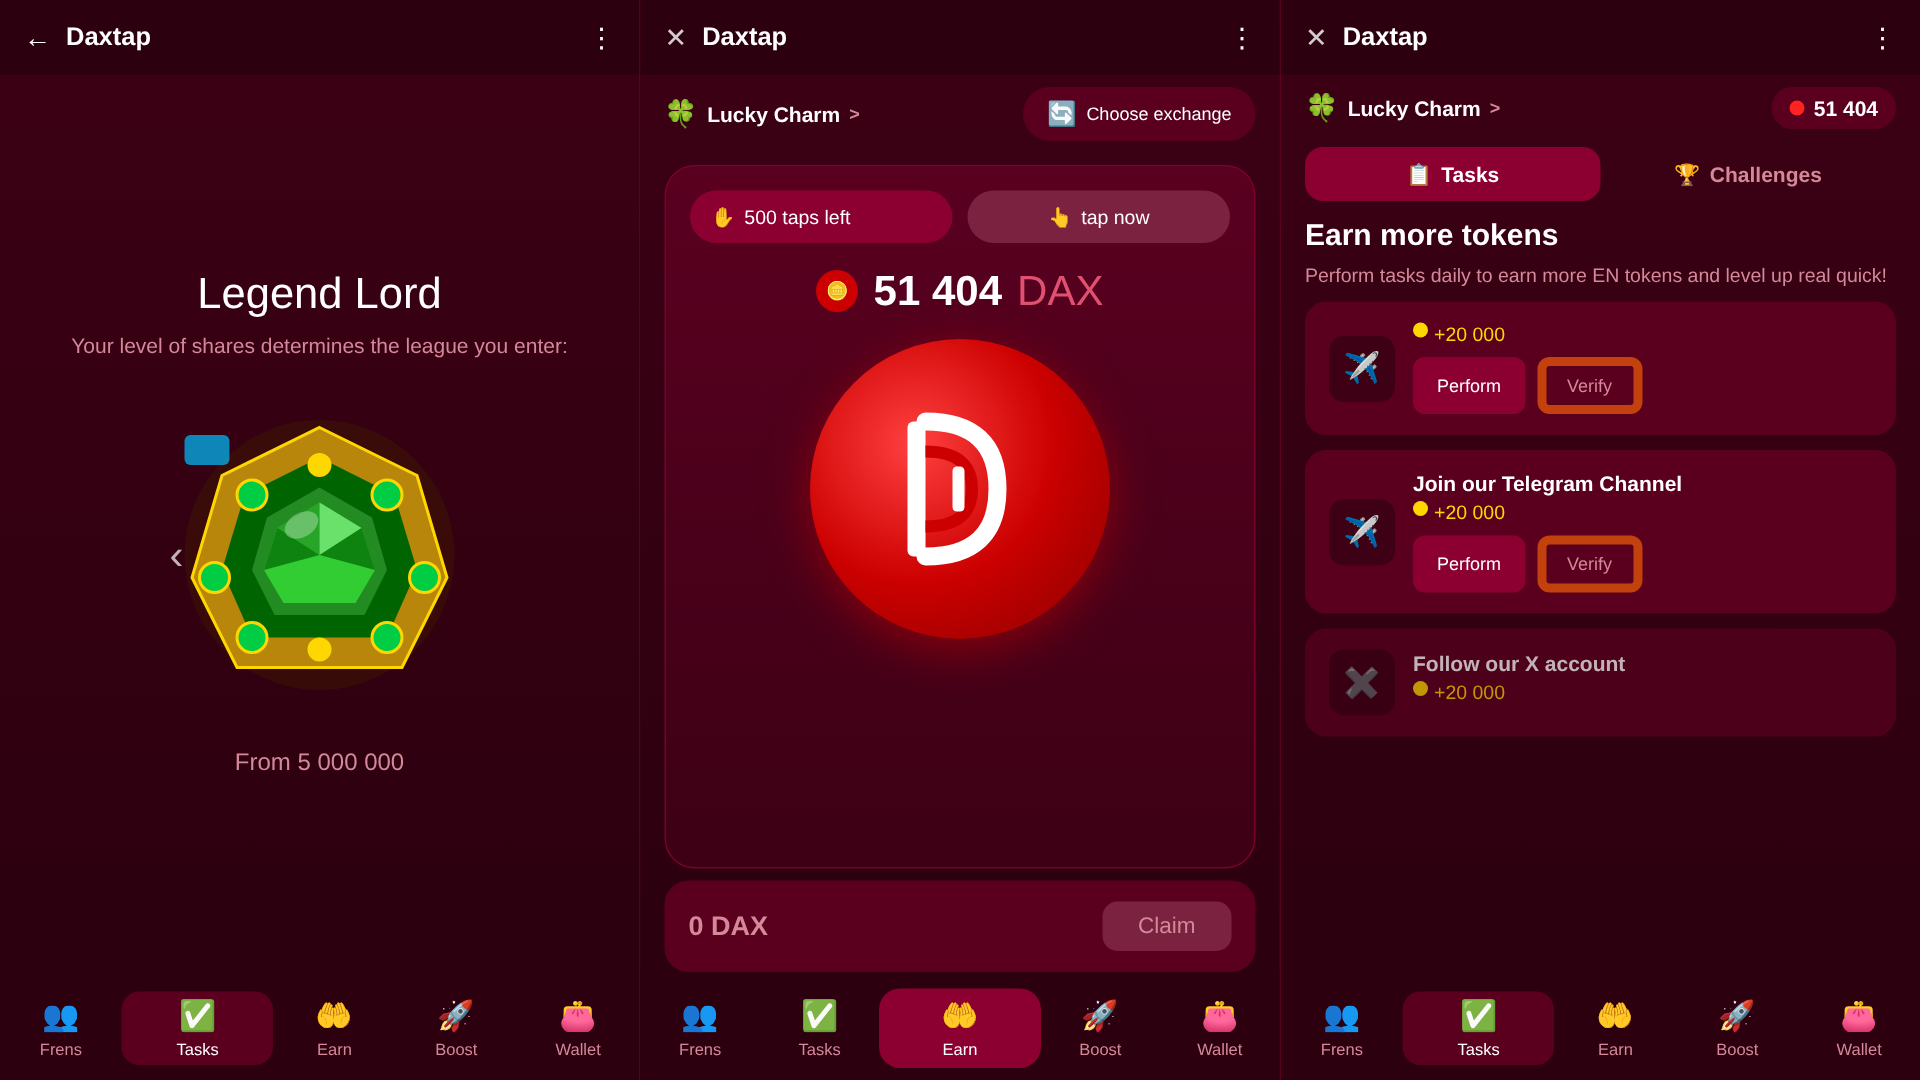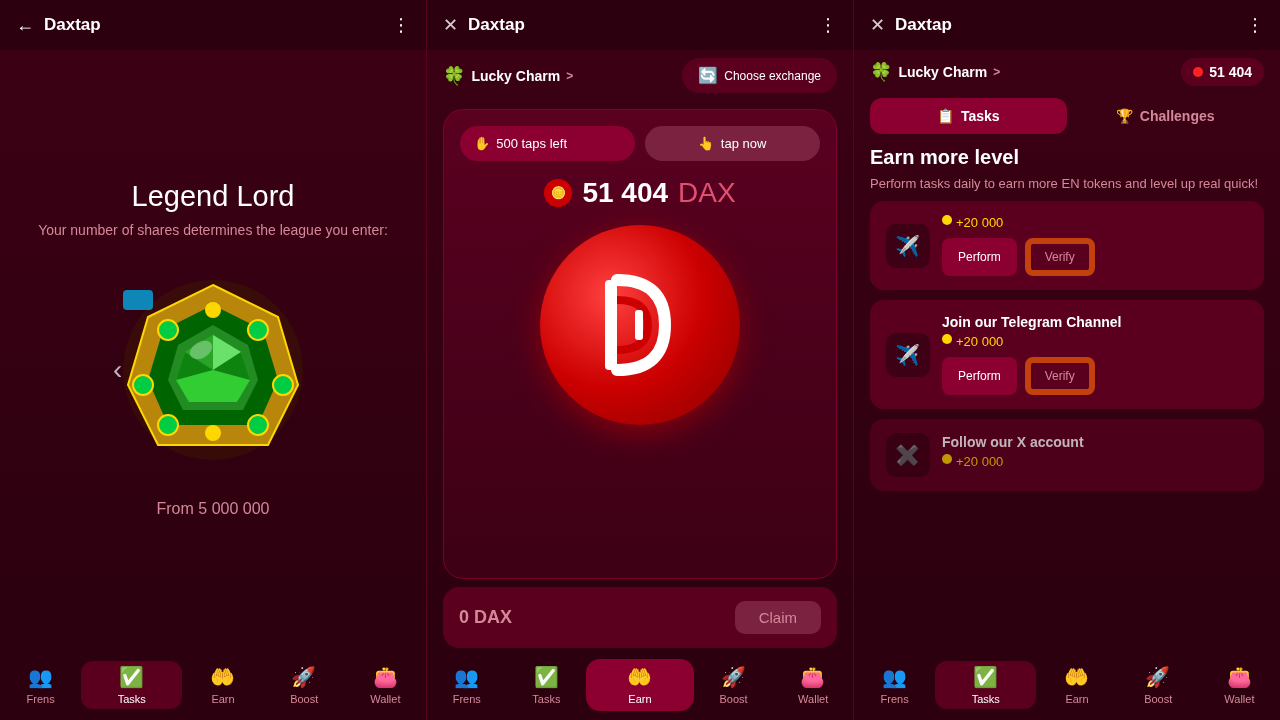--- a/index.html
+++ b/index.html
@@ -502,21 +502,21 @@
   <div class="top-bar">
     <div class="top-bar-left">
       <span class="back-arrow">←</span>
       <span class="top-bar-title">Daxtap</span>
     </div>
     <span class="dots-btn">⋮</span>
   </div>
 
   <div class="p1-content">
     <h2 class="legend-title">Legend Lord</h2>
-    <p class="legend-subtitle">Your number of shares determines the league you enter:</p>
+    <p class="legend-subtitle">Your level of shares determines the league you enter:</p>
     <div class="gem-container">
       <span class="chevron-left">‹</span>
       <div class="blue-accent"></div>
 
       <svg class="gem-svg" viewBox="0 0 200 200" xmlns="http://www.w3.org/2000/svg">
 
         <circle cx="100" cy="100" r="90" fill="#3d1500" opacity="0.5"></circle>
 
         <polygon points="100,15 165,47 185,115 155,175 45,175 15,115 35,47" fill="#b8860b" stroke="#ffd700" stroke-width="2"></polygon>
 
@@ -677,21 +677,21 @@
       <span>📋</span>
       <span>Tasks</span>
     </div>
     <div class="challenges-tab">
       <span>🏆</span>
       <span>Challenges</span>
     </div>
   </div>
 
   <div class="earn-more-section">
-    <h3 class="earn-more-title">Earn more level</h3>
+    <h3 class="earn-more-title">Earn more tokens</h3>
     <p class="earn-more-desc">Perform tasks daily to earn more EN tokens and level up real quick!</p>
   </div>
 
   <div class="tasks-list">
 
     <div class="task-card">
       <div class="task-icon-circle">✈️</div>
       <div class="task-info">
         <div class="task-reward">
           <div class="gold-dot"></div>

